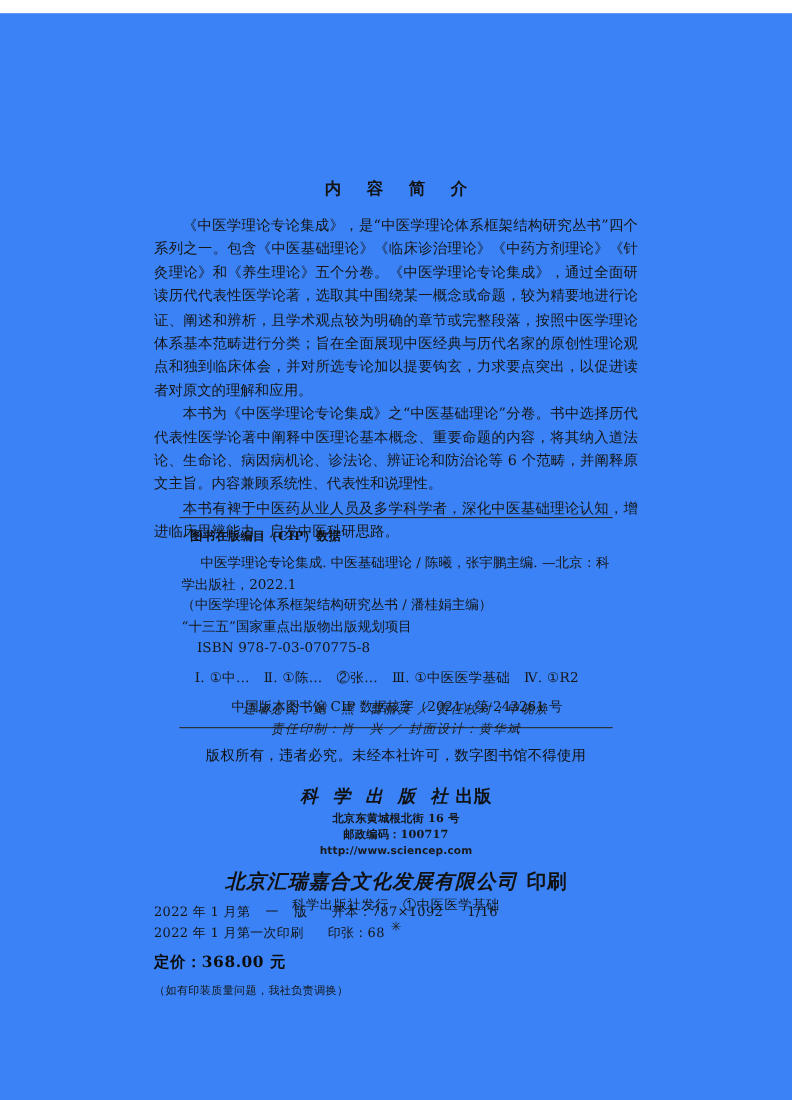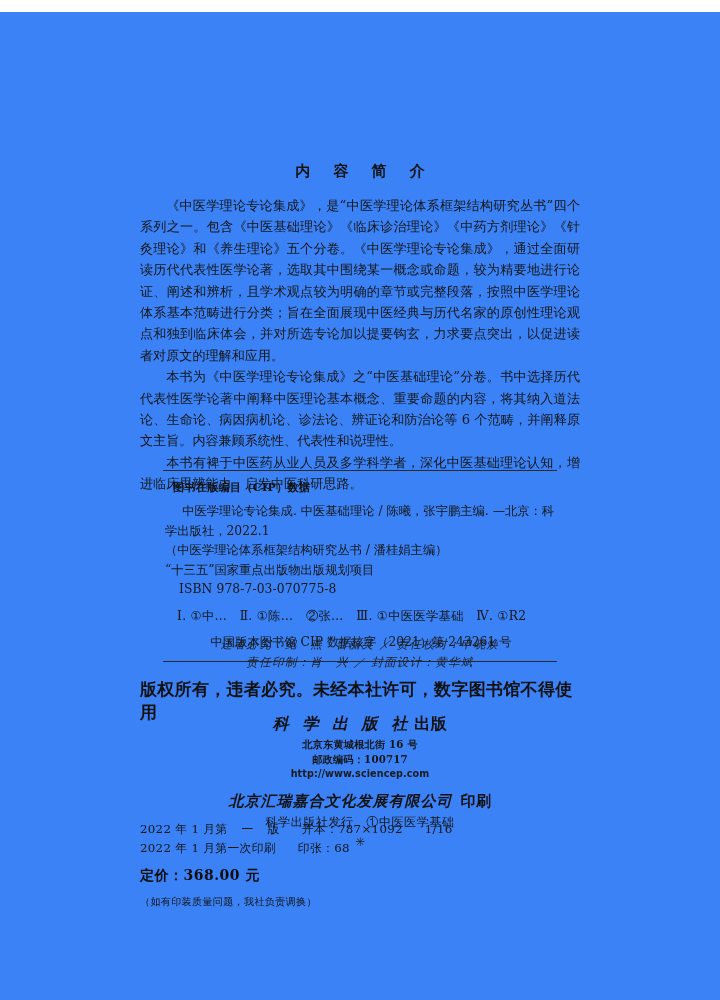--- a/index.html
+++ b/index.html
@@ -146,23 +146,23 @@
 
   .credits .cline {
     margin: 0;
   }
 
   .copyright-note {
     position: absolute;
     left: 140px;
     top: 666px;
     width: 440px;
-    text-align: left;
-    font-size: 17px;
-    font-weight: 700;
+    text-align: center;
+    font-size: 13px;
+    font-weight: 400;
     color: #111111;
     letter-spacing: 0.3px;
     font-family: "DejaVu Serif", "Liberation Serif", serif;
   }
 
   
 
   .publisher-block {
     position: absolute;
     left: 140px;
@@ -213,21 +213,21 @@
     font-size: 9.6px;
     font-weight: 700;
     color: #1a1a1a;
     line-height: 14px;
     letter-spacing: 0.1px;
     font-family: "DejaVu Sans", "Liberation Sans", sans-serif;
     margin-top: 1px;
   }
 
   .printer-line {
-    font-size: 15px;
+    font-size: 18px;
     font-weight: 700;
     font-style: italic;
     color: #111111;
     letter-spacing: 1px;
     margin-top: 11px;
     line-height: 19px;
     font-family: "DejaVu Serif", "Liberation Serif", serif;
   }
 
   .printer-suffix {

